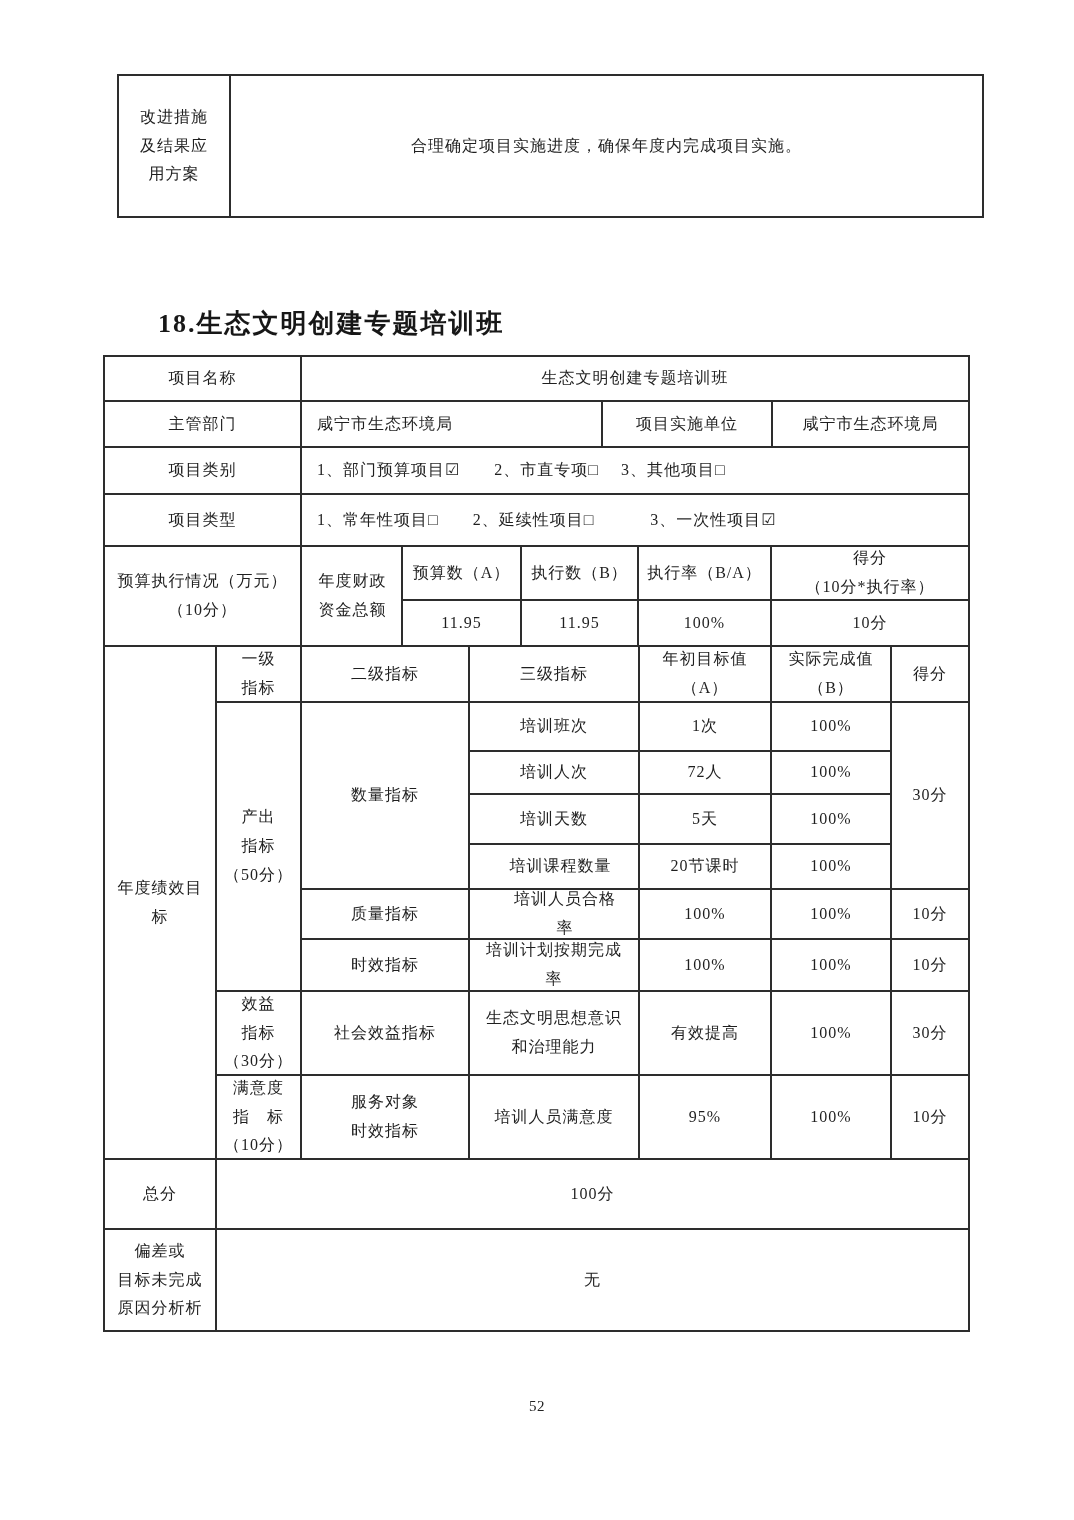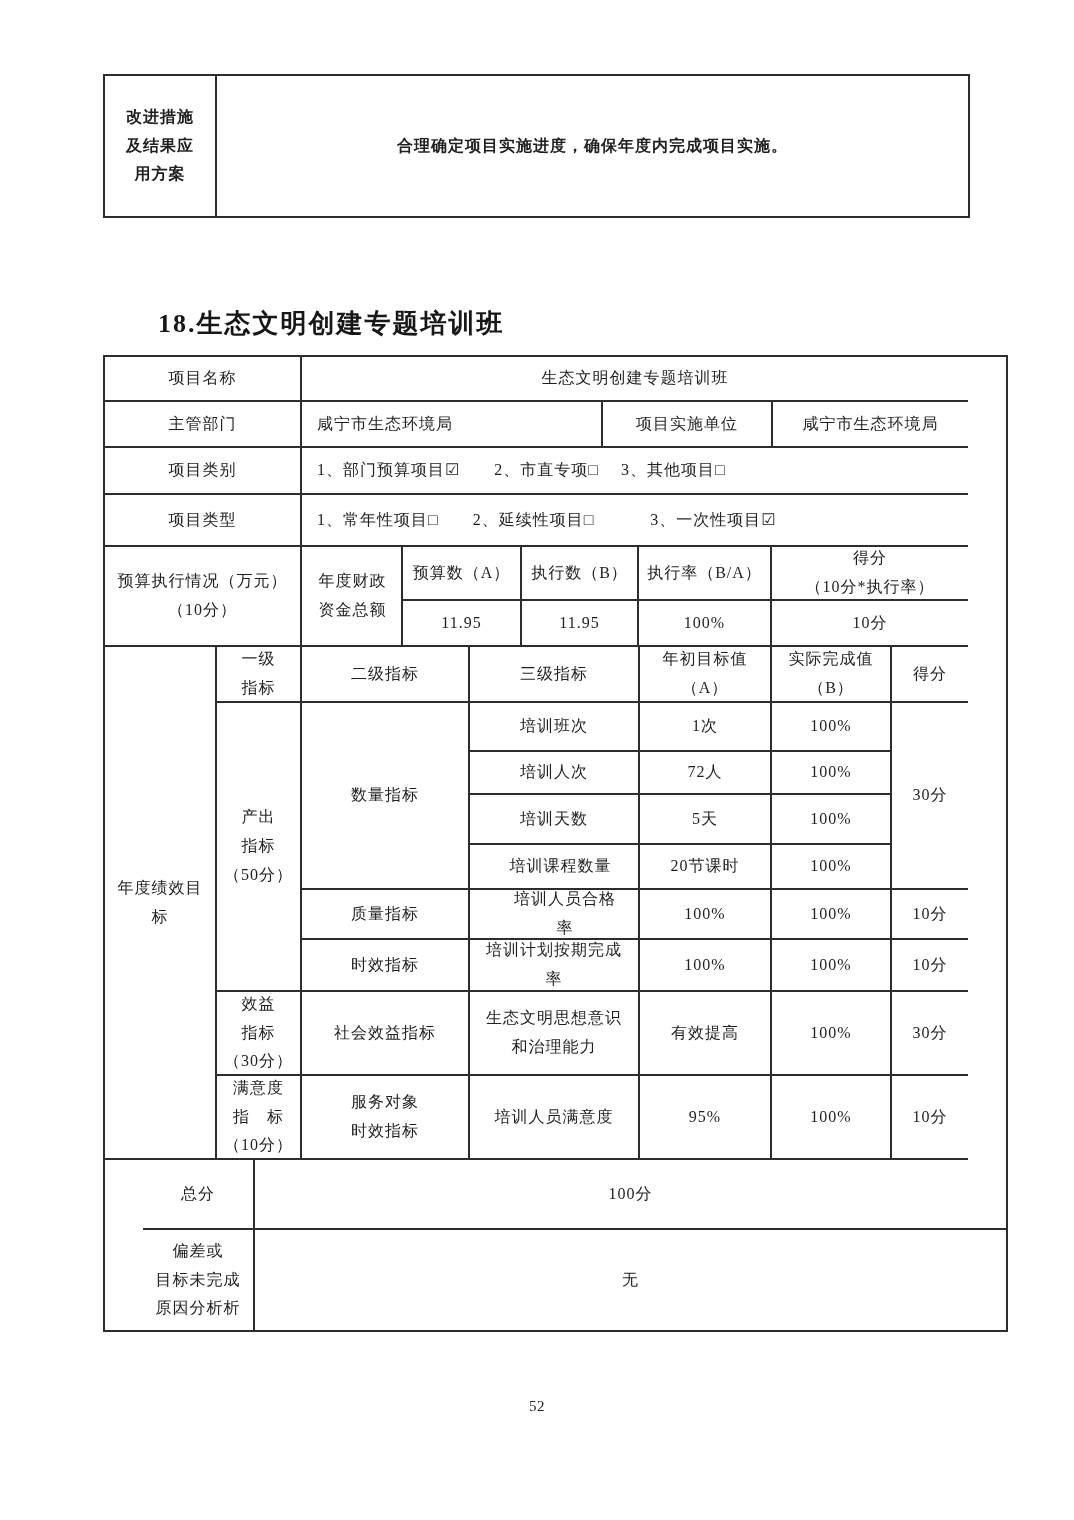--- a/index.html
+++ b/index.html
@@ -28,21 +28,21 @@
   #page-number{
     position:absolute;left:0;right:0;top:1398px;text-align:center;
     font-size:15px;color:#222;letter-spacing:0.5px;
   }
 </style>
 </head>
 <body>
 
 <div id="page">
 
-  <div class="tbl" style="left:103px;top:74px;font-weight:bold;">
+  <div class="tbl" style="left:117px;top:74px;">
     <div class="sec" style="grid-template-columns:112px 751px;grid-template-rows:140px;">
       <div class="cell no-b">改进措施
 及结果应
 用方案</div>
       <div class="cell no-r no-b">合理确定项目实施进度，确保年度内完成项目实施。</div>
     </div>
   </div>
 
   <div id="heading">18.生态文明创建专题培训班</div>
 
@@ -138,21 +138,21 @@
       <div class="cell" style="grid-area:8/6/9/7;">100%</div>
       <div class="cell" style="grid-area:9/6/10/7;">100%</div>
 
       <div class="cell no-r" style="grid-area:2/7/6/8;">30分</div>
       <div class="cell no-r" style="grid-area:6/7/7/8;">10分</div>
       <div class="cell no-r" style="grid-area:7/7/8/8;">10分</div>
       <div class="cell no-r" style="grid-area:8/7/9/8;">30分</div>
       <div class="cell no-r" style="grid-area:9/7/10/8;">10分</div>
     </div>
 
-    <div class="sec" style="grid-template-columns:112px 751px;grid-template-rows:70px 100px;padding-left:38px;">
+    <div class="sec" style="grid-template-columns:112px 751px;grid-template-rows:70px 100px;">
       <div class="cell" style="grid-area:1/1/2/2;">总分</div>
       <div class="cell no-r" style="grid-area:1/2/2/3;">100分</div>
       <div class="cell no-b" style="grid-area:2/1/3/2;">偏差或
 目标未完成
 原因分析析</div>
       <div class="cell no-r no-b" style="grid-area:2/2/3/3;">无</div>
     </div>
 
   </div>
 

